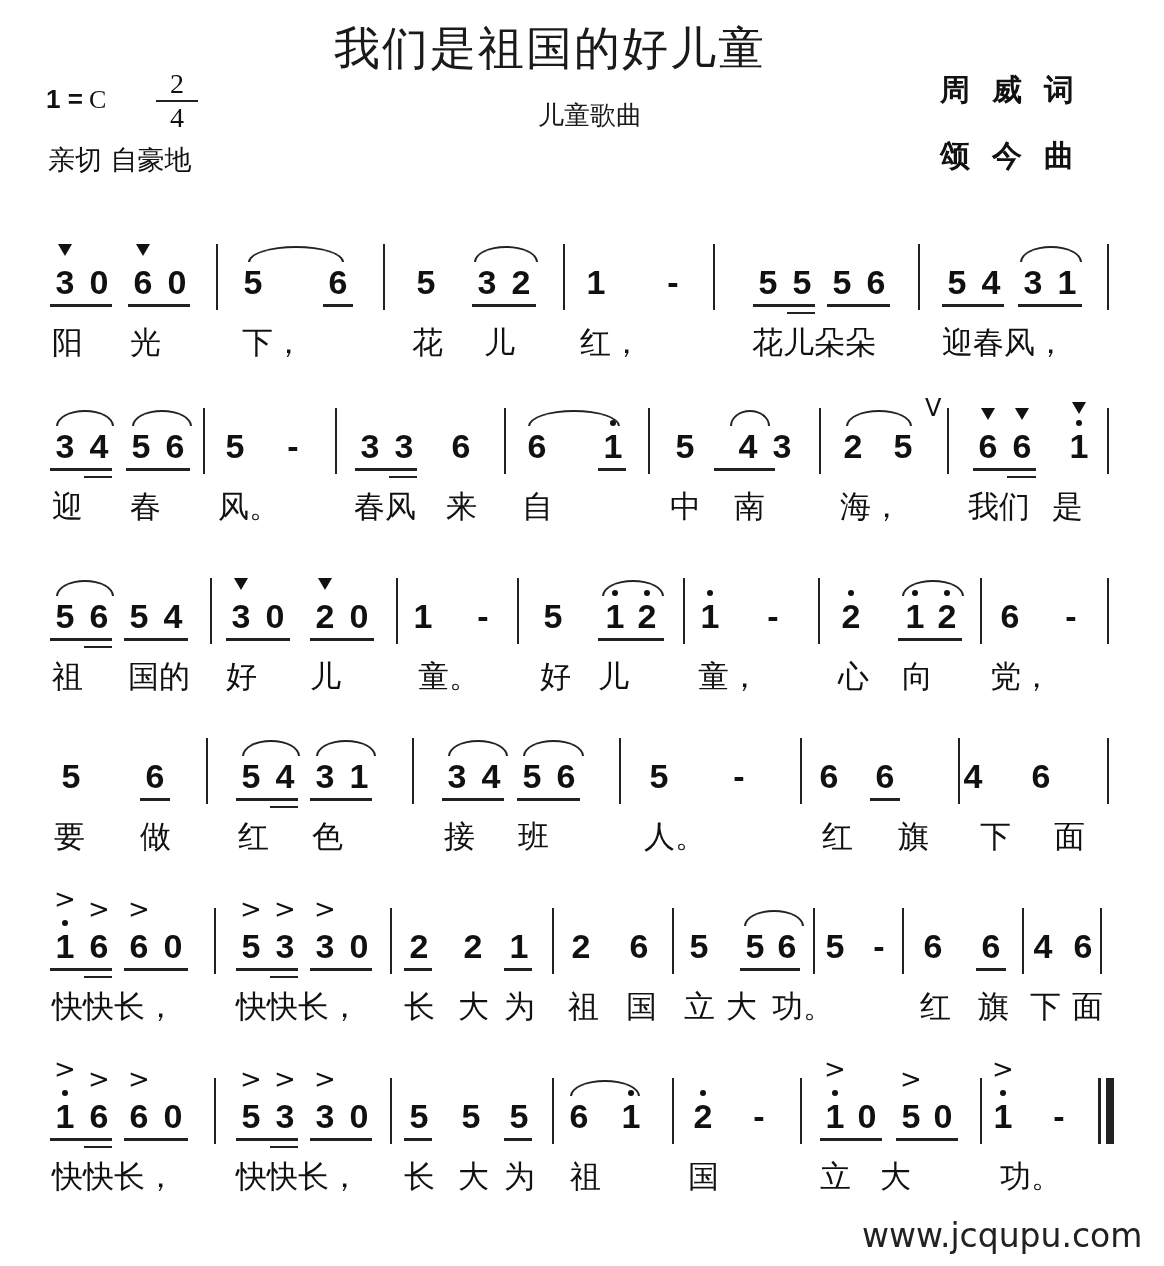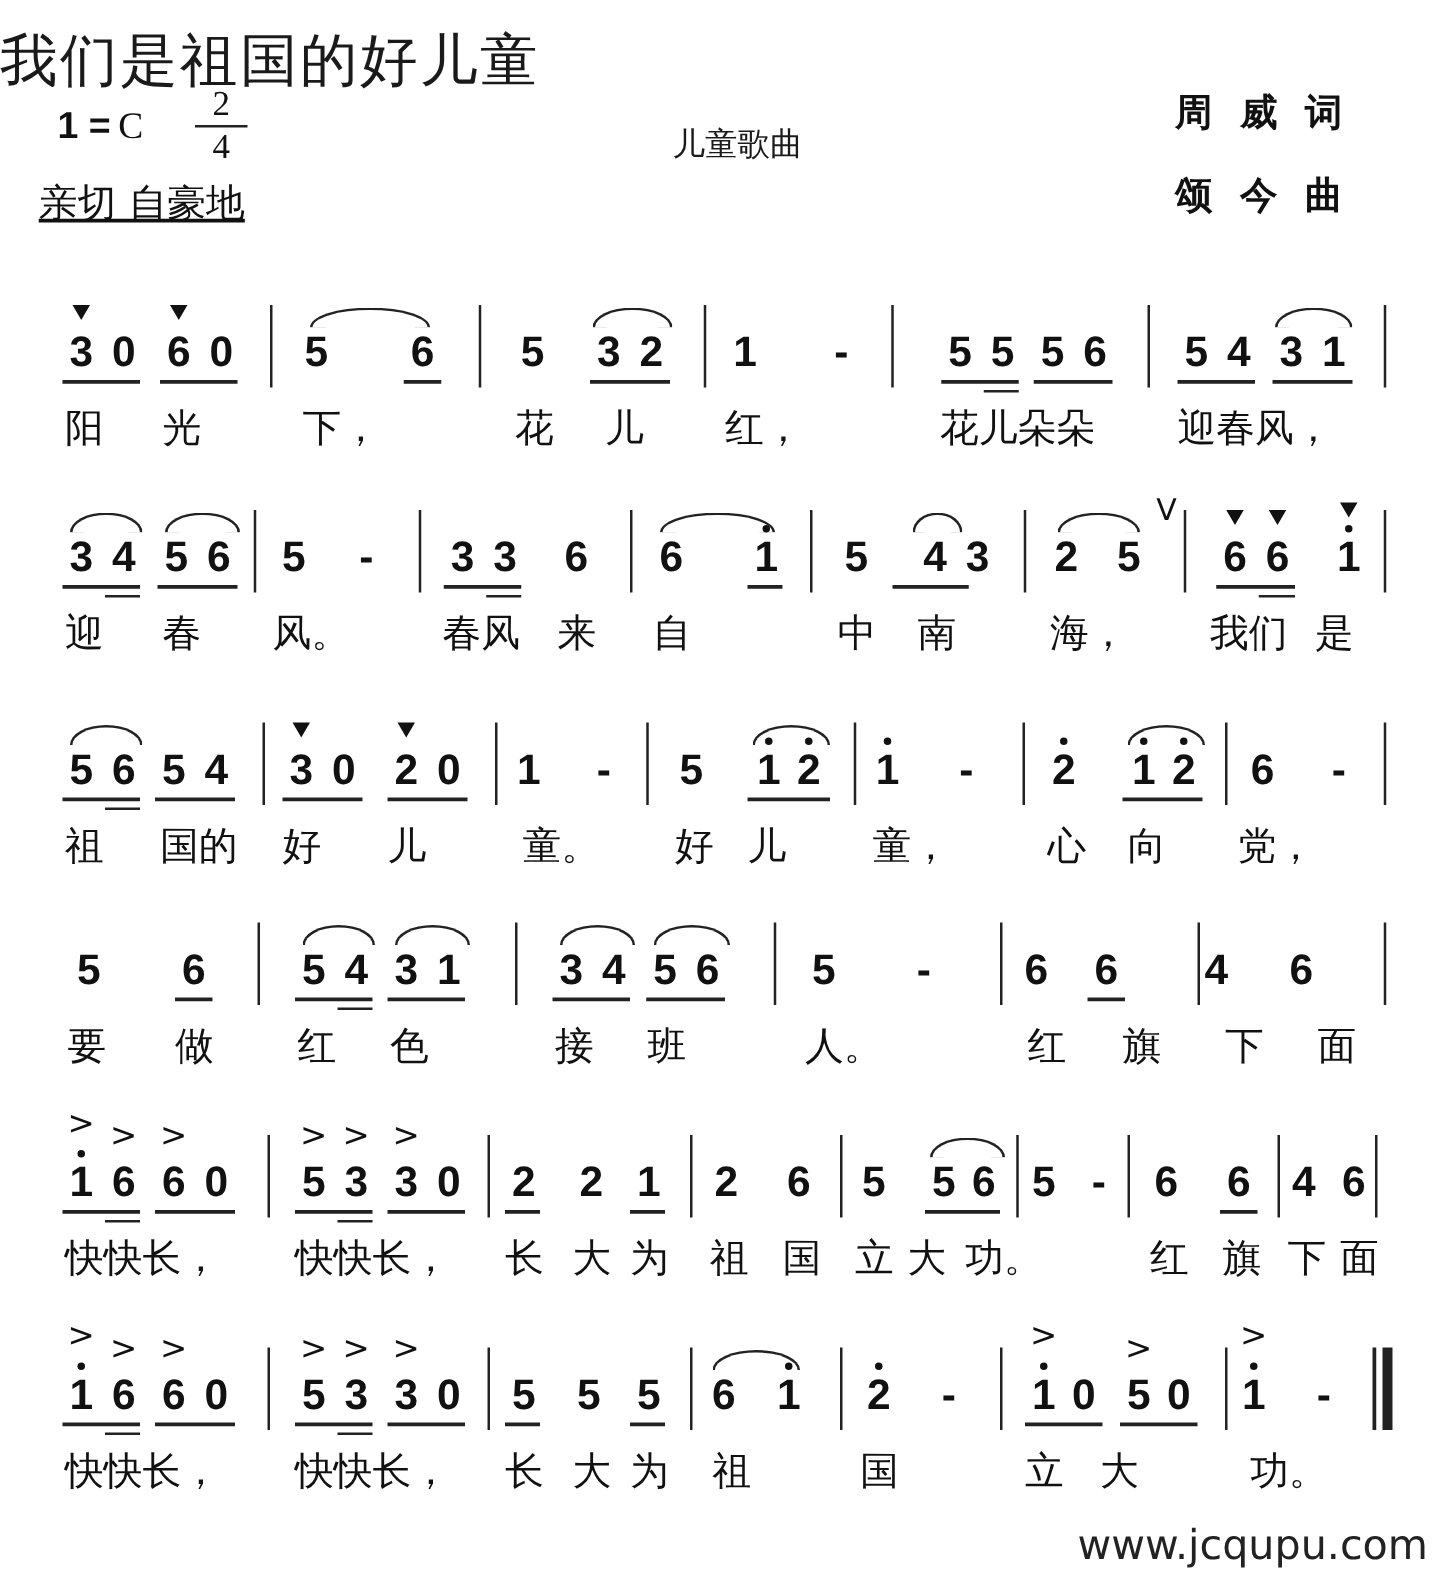--- a/index.html
+++ b/index.html
@@ -1,27 +1,27 @@
 <!DOCTYPE html>
 <html><head>
 <meta charset="utf-8">
 <style>
   html, body { margin: 0; padding: 0; background: #ffffff; }
   body { width: 1164px; height: 1266px; position: relative; overflow: hidden;
          font-family: "Liberation Sans", "DejaVu Sans", sans-serif; color: #111; }
-  .title { position: absolute; left: 0; width: 1100px; top: 18px; 
+  .title { position: absolute; left: 0; width: 1100px; top: 18px; text-align: center;
            font-size: 46px; font-family: "DejaVu Sans", sans-serif; letter-spacing: 2px; color: #1a1a1a; }
   .subtitle { position: absolute; left: 0; width: 1164px; top: 98px; text-align: center; padding-left: 8px;
               font-size: 26px; font-family: "DejaVu Sans", sans-serif; color: #1a1a1a; }
-  .key { position: absolute; left: 46px; top: 84px; font-size: 30px; font-weight: bold; }
+  .key { position: absolute; left: 46px; top: 84px; font-size: 26px; font-weight: bold; }
   .key .c { font-family: "Liberation Serif", serif; font-weight: normal; margin-left: 6px; }
   .timesig { position: absolute; left: 156px; top: 70px; width: 42px; text-align: center;
              font-family: "Liberation Serif", serif; font-size: 28px; line-height: 28px; }
   .timesig .bar { border-top: 2px solid #222; margin: 2px 0; }
-  .tempo { position: absolute; left: 31px; top: 142px; font-size: 31px; font-family: "DejaVu Sans", sans-serif; text-decoration: underline; }
+  .tempo { position: absolute; left: 48px; top: 142px; font-size: 27px; font-family: "DejaVu Sans", sans-serif; }
   .credit { position: absolute; left: 940px; font-size: 30px; font-weight: bold;
             font-family: "DejaVu Serif", serif; letter-spacing: 22px; }
   .watermark { position: absolute; left: 862px; top: 1216px; font-size: 33px;
                font-family: "DejaVu Sans", sans-serif; color: #222; }
   .line { position: absolute; left: 0; width: 1164px; height: 150px; }
   .barline { position: absolute; width: 2px; background: #222; }
   .barline.final-thin { width: 3px; }
   .barline.final-thick { width: 8px; }
   .note { position: absolute; width: 26px; text-align: center; font-size: 34px; font-weight: bold;
           font-family: "Liberation Sans", sans-serif; line-height: 40px; }

